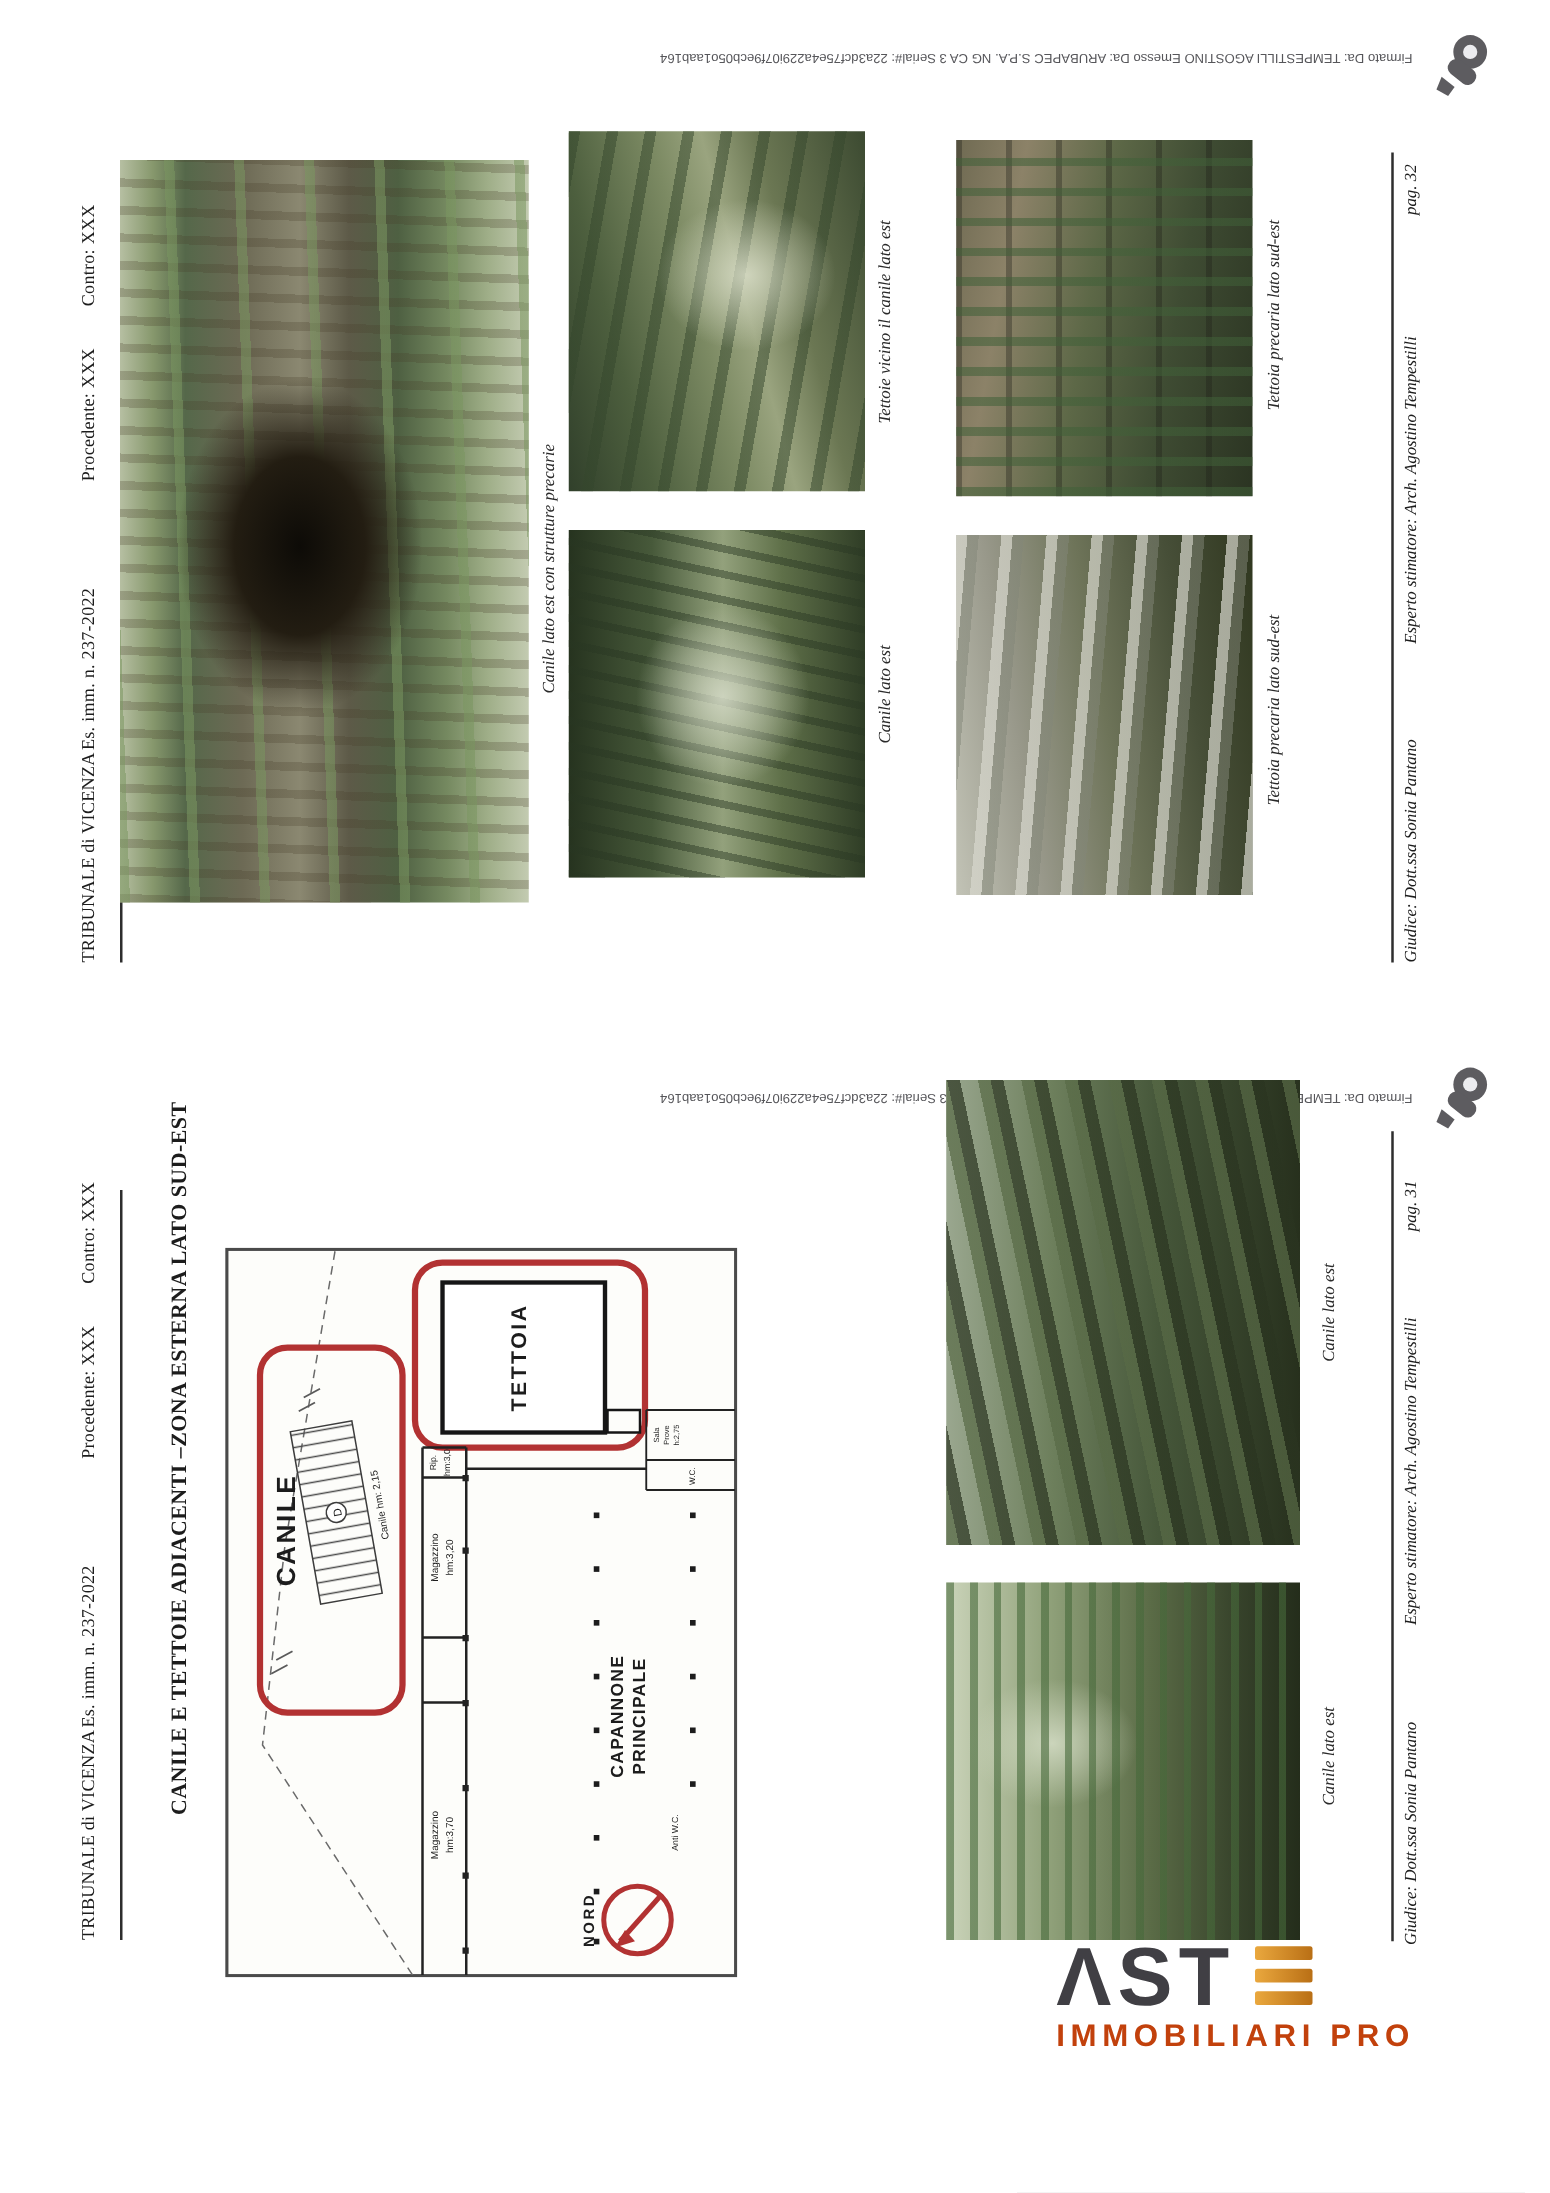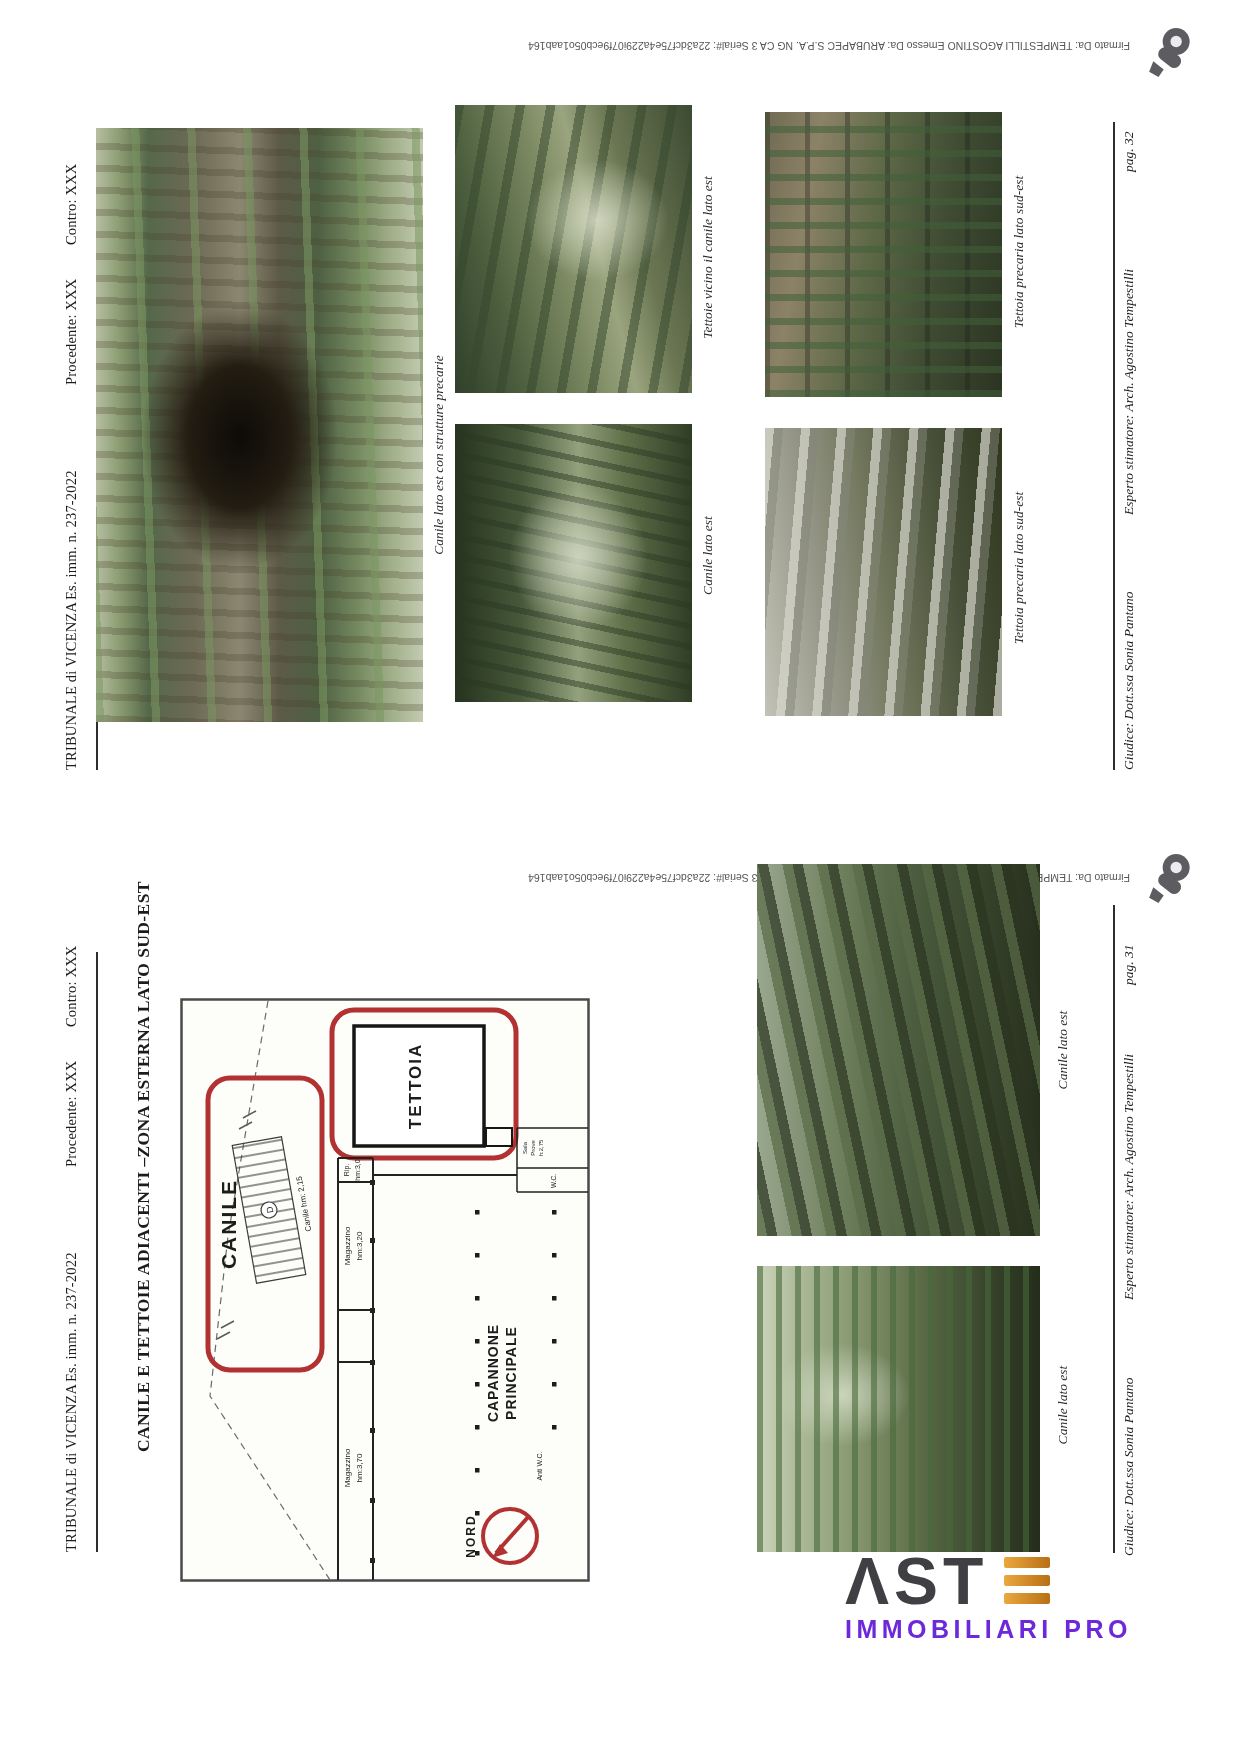--- a/index.html
+++ b/index.html
@@ -48,21 +48,21 @@
     linear-gradient(90deg,#cbd4ba 0%,#92a37c 28%,#5a6b46 58%,#37432b 82%,#242d1b 100%);}
   .plan{position:absolute;left:180px;top:998px;width:410px;height:584px;}
   .seal{position:absolute;width:52px;height:54px;}
   .logo{position:absolute;left:845px;top:1552px;width:350px;height:124px;
         font-family:"Liberation Sans","DejaVu Sans",sans-serif;}
   .logo-row{display:flex;align-items:flex-end;gap:16px;}
   .logo-word{font-size:66px;font-weight:bold;line-height:.9;letter-spacing:5px;color:#403f44;}
   .logo-bars{display:flex;flex-direction:column;gap:7px;margin-bottom:7px;}
   .logo-bars i{display:block;width:46px;height:11px;border-radius:2px;
                background:linear-gradient(90deg,#eaa83e,#b96f15);}
-  .logo-name{margin-top:4px;font-size:25px;font-weight:bold;letter-spacing:4.5px;color:#6d28d9;}
+  .logo-name{margin-top:4px;font-size:25px;font-weight:bold;letter-spacing:4.5px;color:#c2410c;}
   svg text{font-family:"Liberation Sans","DejaVu Sans",sans-serif;fill:#1c1c1c;}
 </style>
 </head>
 <body>
 
 <div class="sheet">
 
   <div class="pg">
     <div class="flip" style="left:515px;top:36px;width:628px;">Firmato Da: TEMPESTILLI AGOSTINO Emesso Da: ARUBAPEC S.P.A. NG CA 3 Serial#: 22a3dcf75e4a229i07f9ecb05o1aab164</div>
     <svg class="seal" style="left:1146px;top:26px;" viewBox="0 0 48 52">

